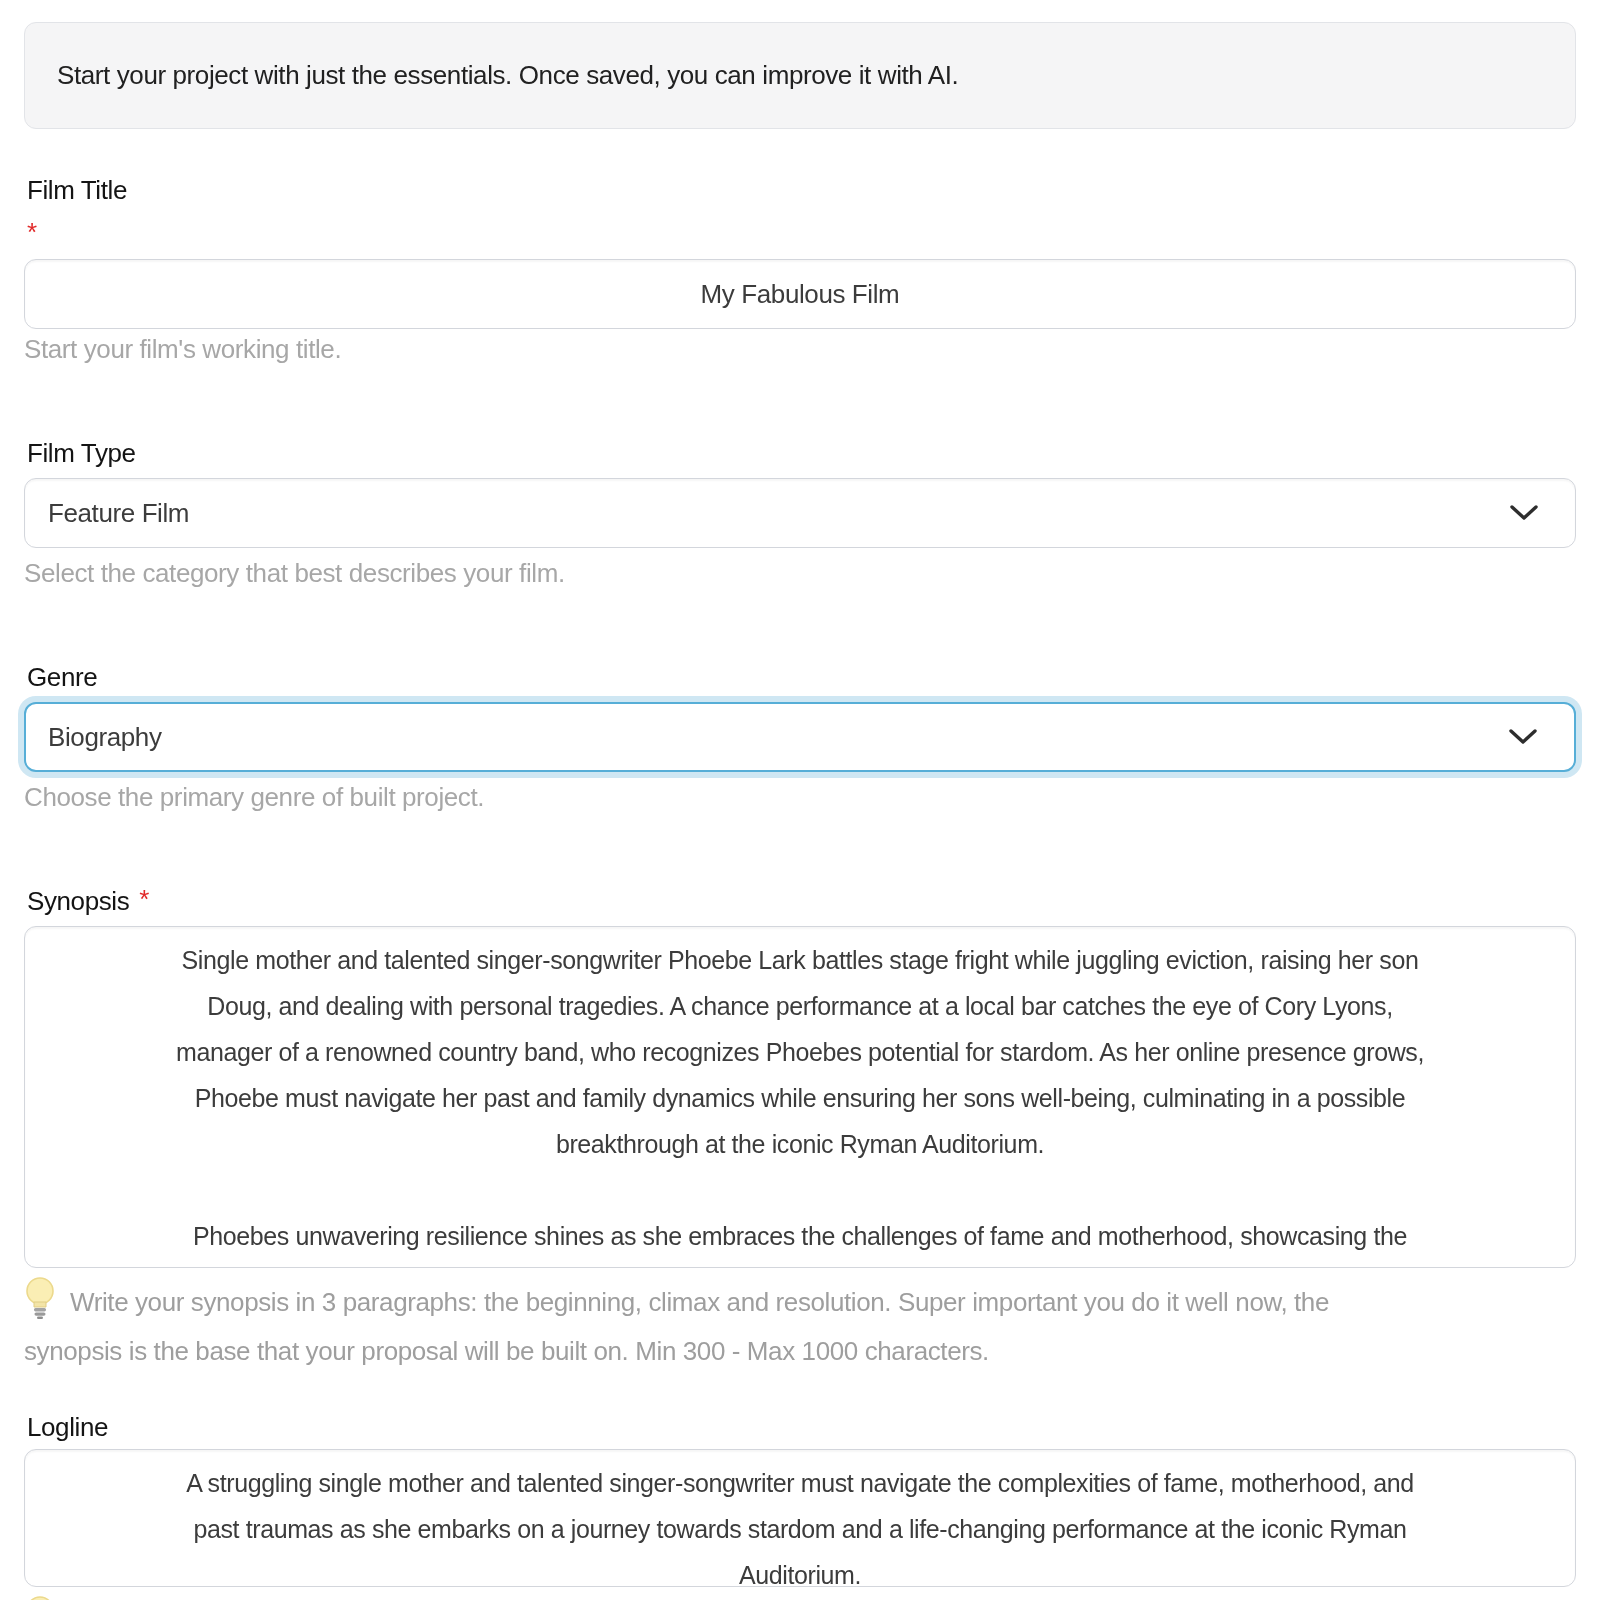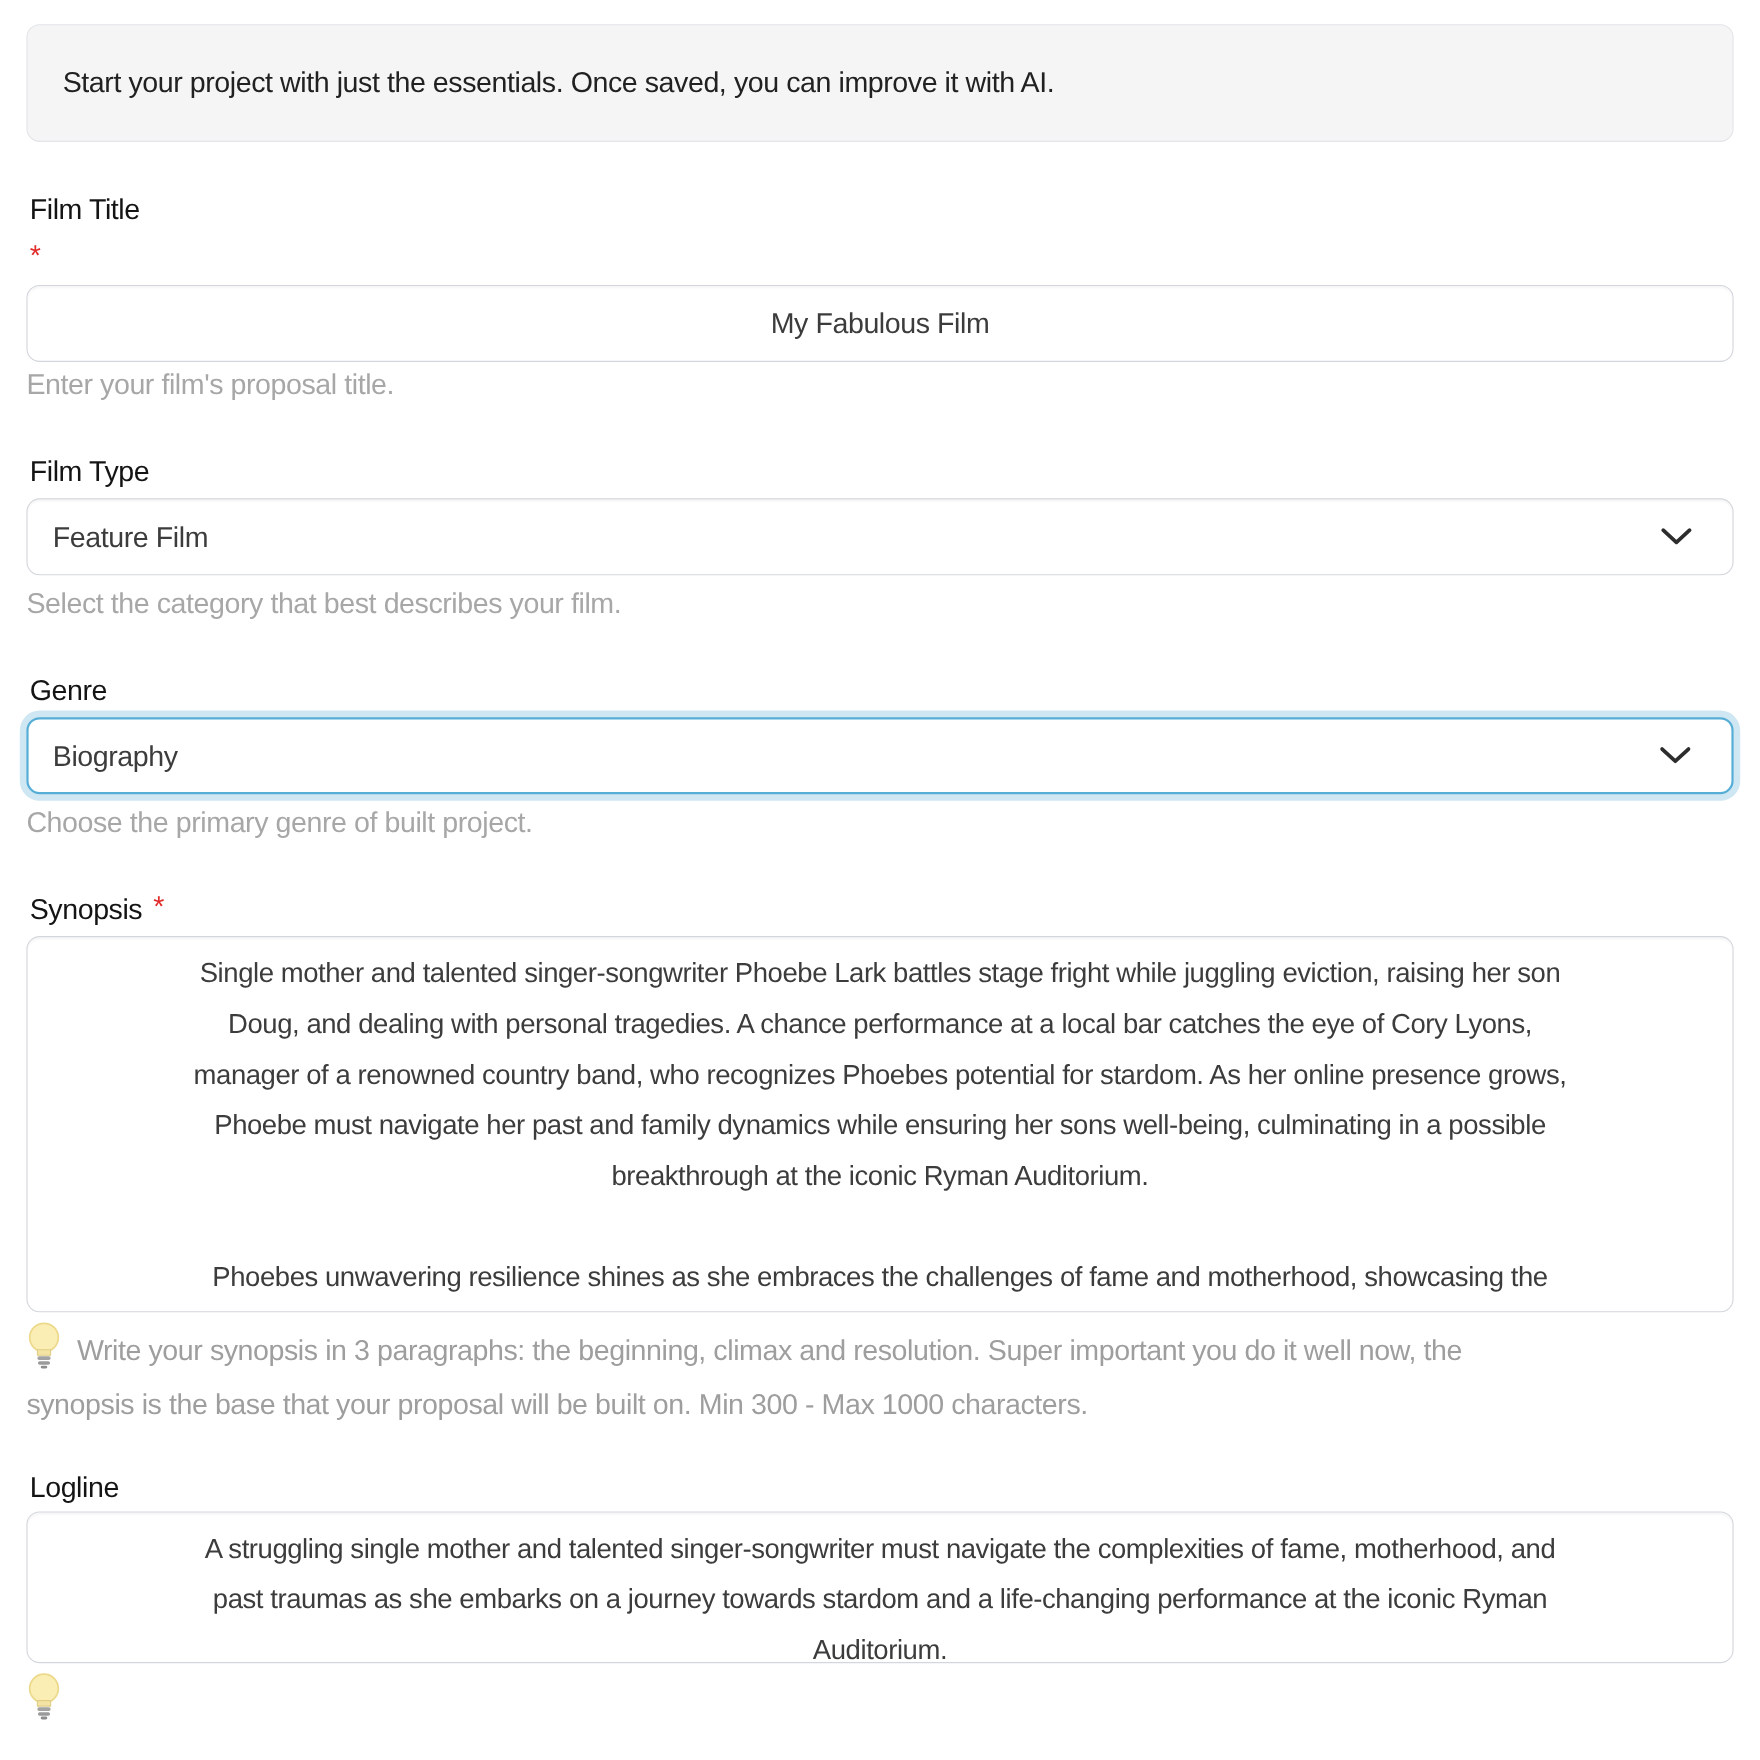--- a/index.html
+++ b/index.html
@@ -79,40 +79,40 @@
   }
   .tip {
     margin-top: 8px;
     font-size: 26px; line-height: 49px; color: #9e9e9e;
   }
   .tip .tip-text { white-space: pre-line; }
   .bulb { vertical-align: -9px; margin-right: 14px; }
 
   
   .mt-sec1 { margin-top: 44px; flex-direction: column; }
-  .mt-sec  { margin-top: 47px; }
+  .mt-sec  { margin-top: 72px; }
   .mt-input { margin-top: 8px; }
   .mt-logline-label { margin-top: 34px; }
   .mt-logline-area { margin-top: 5px; }
 </style>
 </head>
 <body>
 
 <div class="page">
 
   <div class="banner">
     <span>Start your project with just the essentials. Once saved, you can improve it with AI.</span>
   </div>
 
   <div class="label-row mt-sec1">
     <span>Film Title</span>
     <span class="req">*</span>
   </div>
   <input class="text-input mt-input" type="text" value="My Fabulous Film" style="">
-  <div class="helper">Enter your film's proposal title.</div>
+  <div class="helper">Start your film's working title.</div>
 
   <div class="label-row mt-sec">
     <span>Film Type</span>
   </div>
   <div class="select mt-input">
     <span>Feature Film</span>
     <svg class="chevron" width="30" height="18" viewBox="0 0 30 18">
       <polyline points="3,3 15,14 27,3" fill="none" stroke="#2d2d2d" stroke-width="3.4" stroke-linecap="round" stroke-linejoin="round"></polyline>
     </svg>
   </div>

